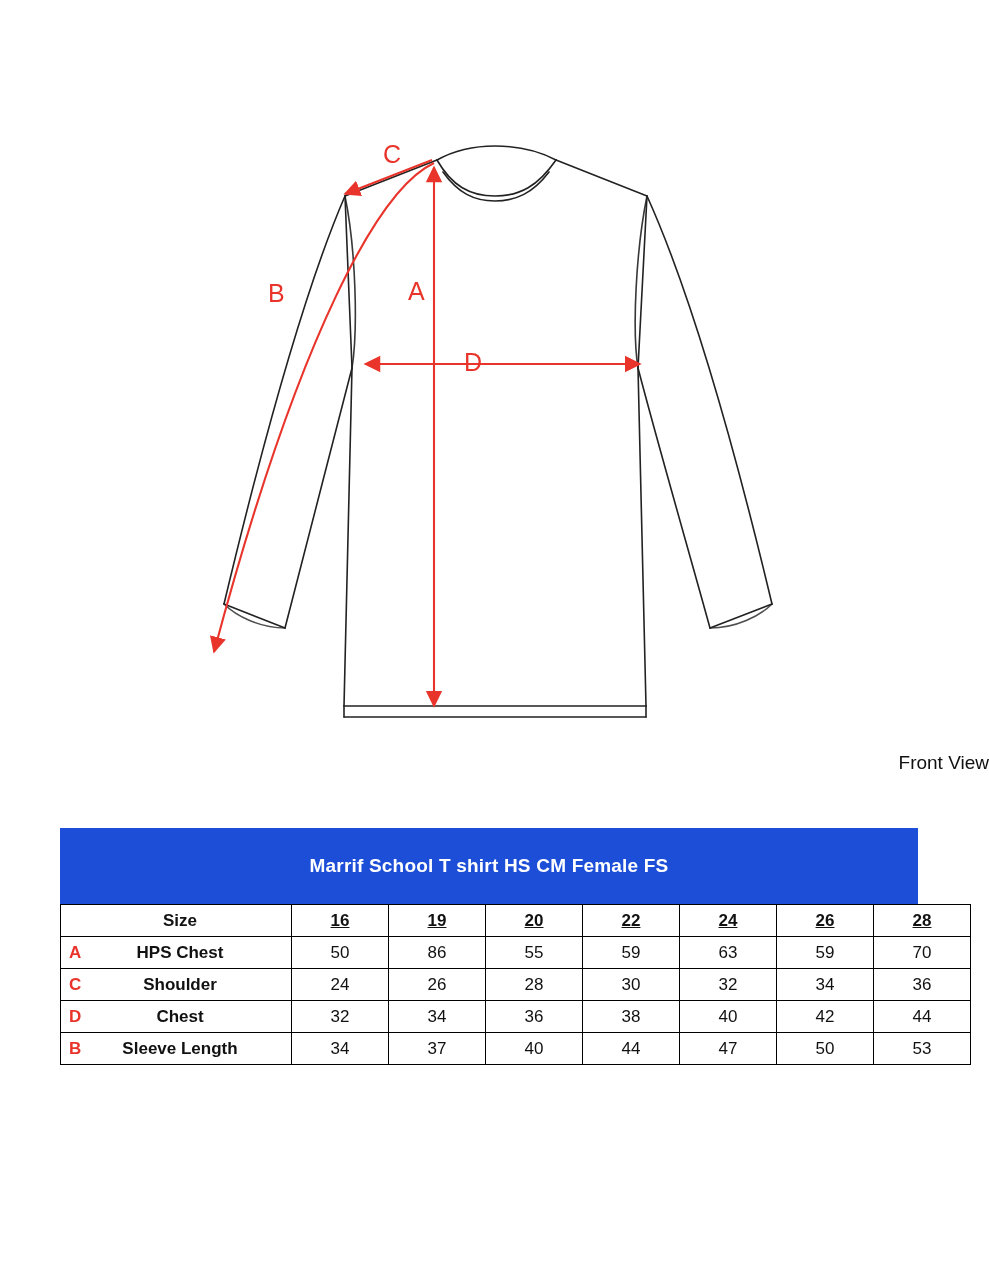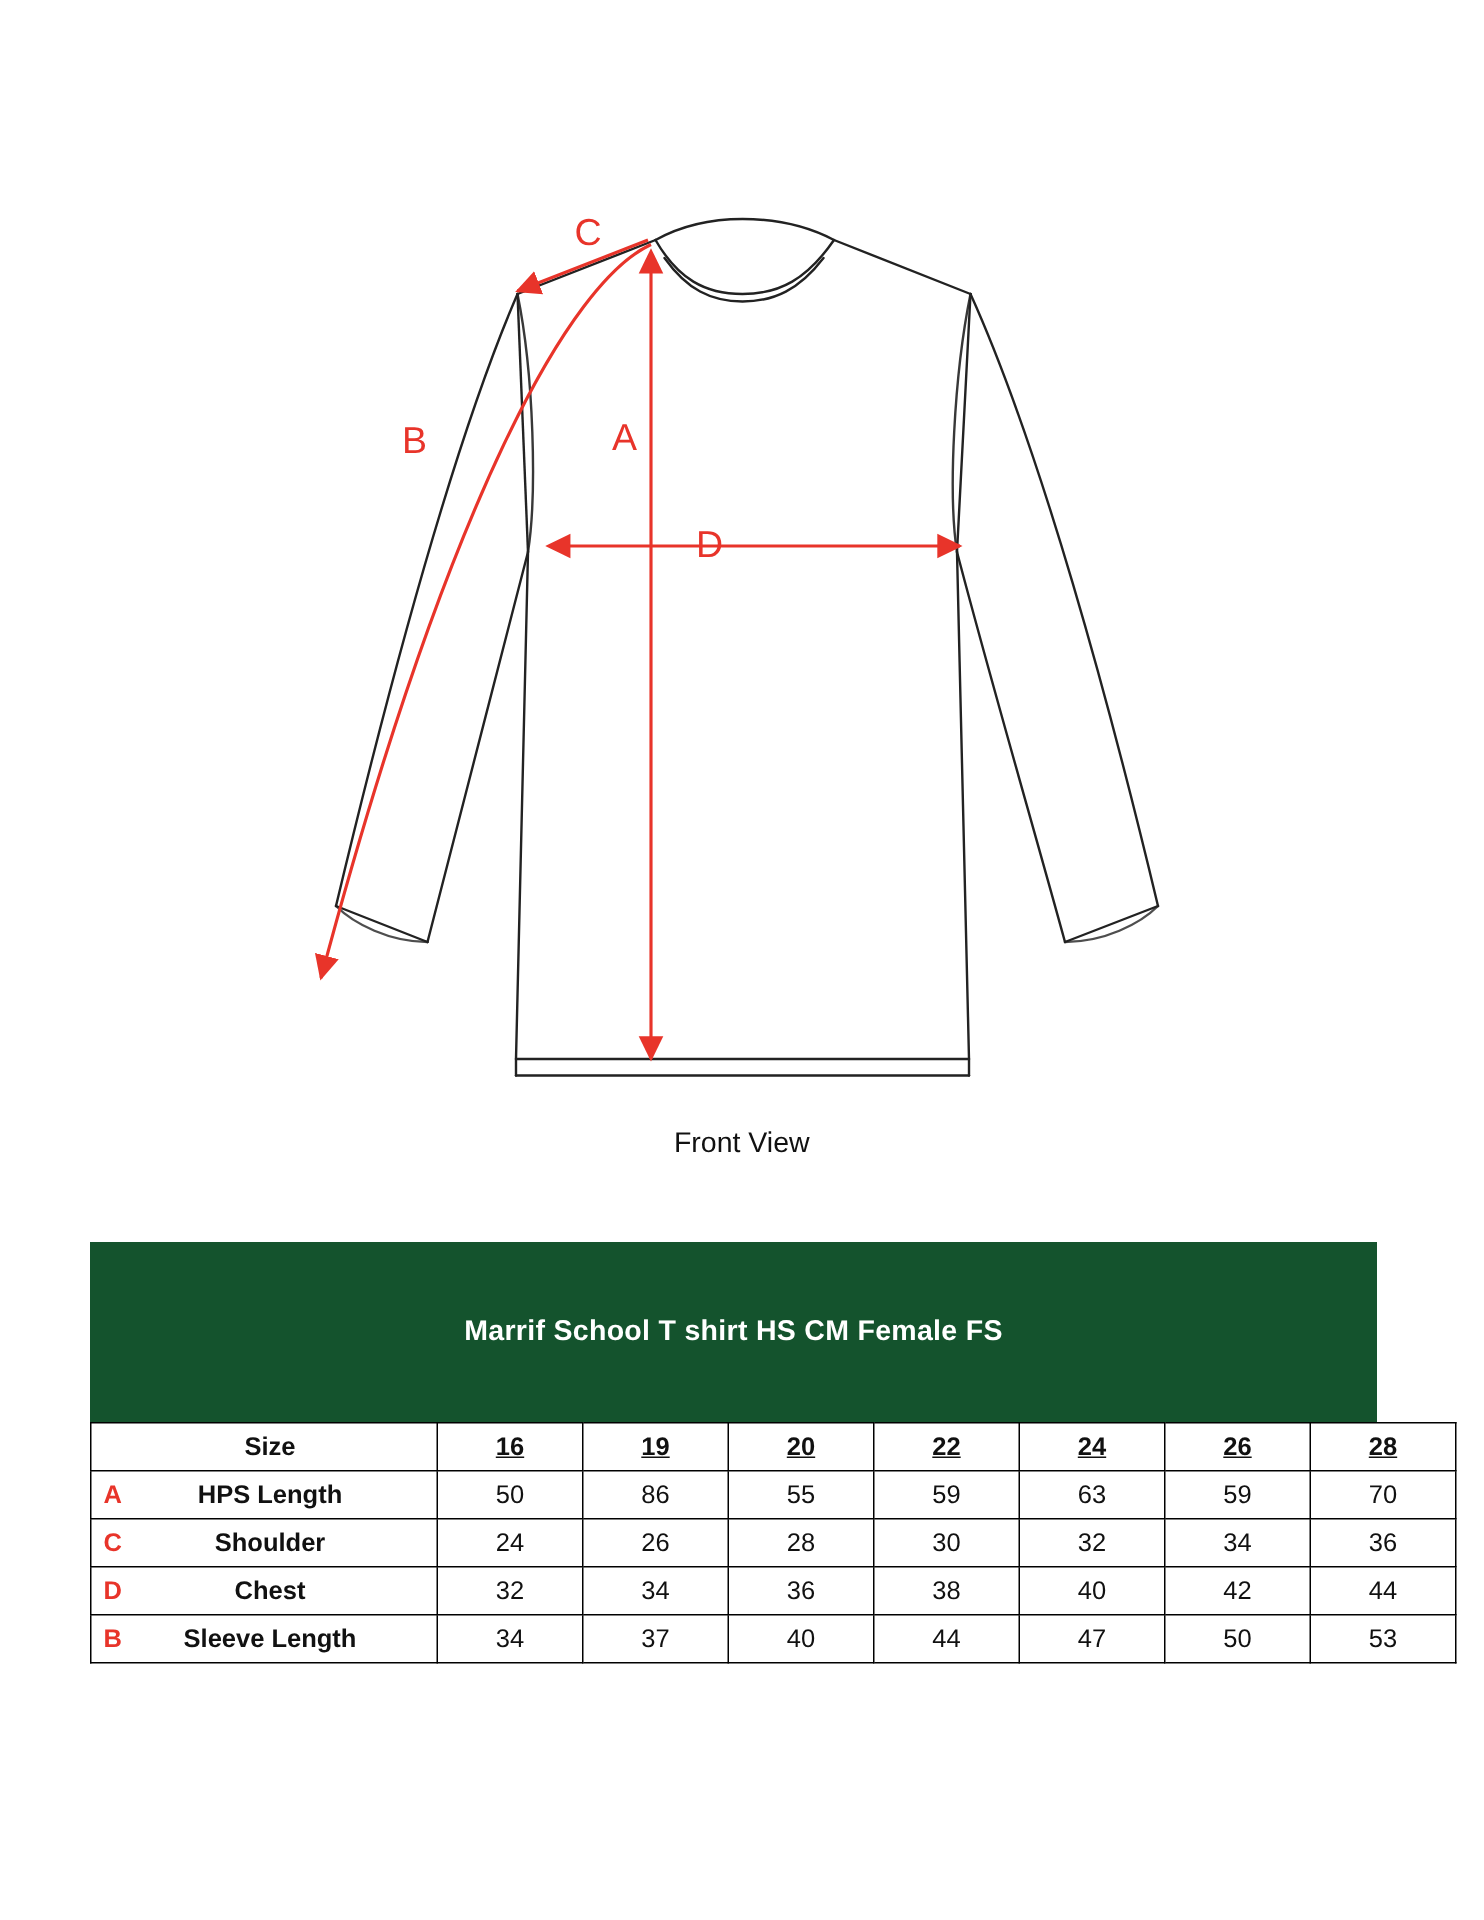--- a/index.html
+++ b/index.html
@@ -30,36 +30,36 @@
     height: 800px;
   }
   #drawing-area svg {
     display: block;
   }
   .view-caption {
     position: absolute;
     top: 752px;
     left: 0;
     width: 989px;
-    text-align: center;
+    text-align: right;
     font-size: 19px;
     color: #111;
     font-family: "Liberation Sans", sans-serif;
   }
   
   #size-table-wrap {
     position: absolute;
     left: 60px;
     top: 828px;
     width: 858px;
   }
   .table-title-bar {
-    background: #14532d;
+    background: #1d4ed8;
     color: #ffffff;
-    height: 120px;
+    height: 76px;
     display: flex;
     align-items: center;
     justify-content: center;
     font-weight: bold;
     font-size: 19px;
     letter-spacing: .2px;
   }
   table.size-table {
     border-collapse: collapse;
     width: 858px;
@@ -187,21 +187,21 @@
           <th class="sizecol">20</th>
           <th class="sizecol">22</th>
           <th class="sizecol">24</th>
           <th class="sizecol">26</th>
           <th class="sizecol">28</th>
         </tr>
 
         <tr>
           <td class="label-cell">
             <span class="row-letter">A</span>
-            <span>HPS Length</span>
+            <span>HPS Chest</span>
           </td>
           <td class="val">50</td>
           <td class="val">86</td>
           <td class="val">55</td>
           <td class="val">59</td>
           <td class="val">63</td>
           <td class="val">59</td>
           <td class="val">70</td>
         </tr>
 

